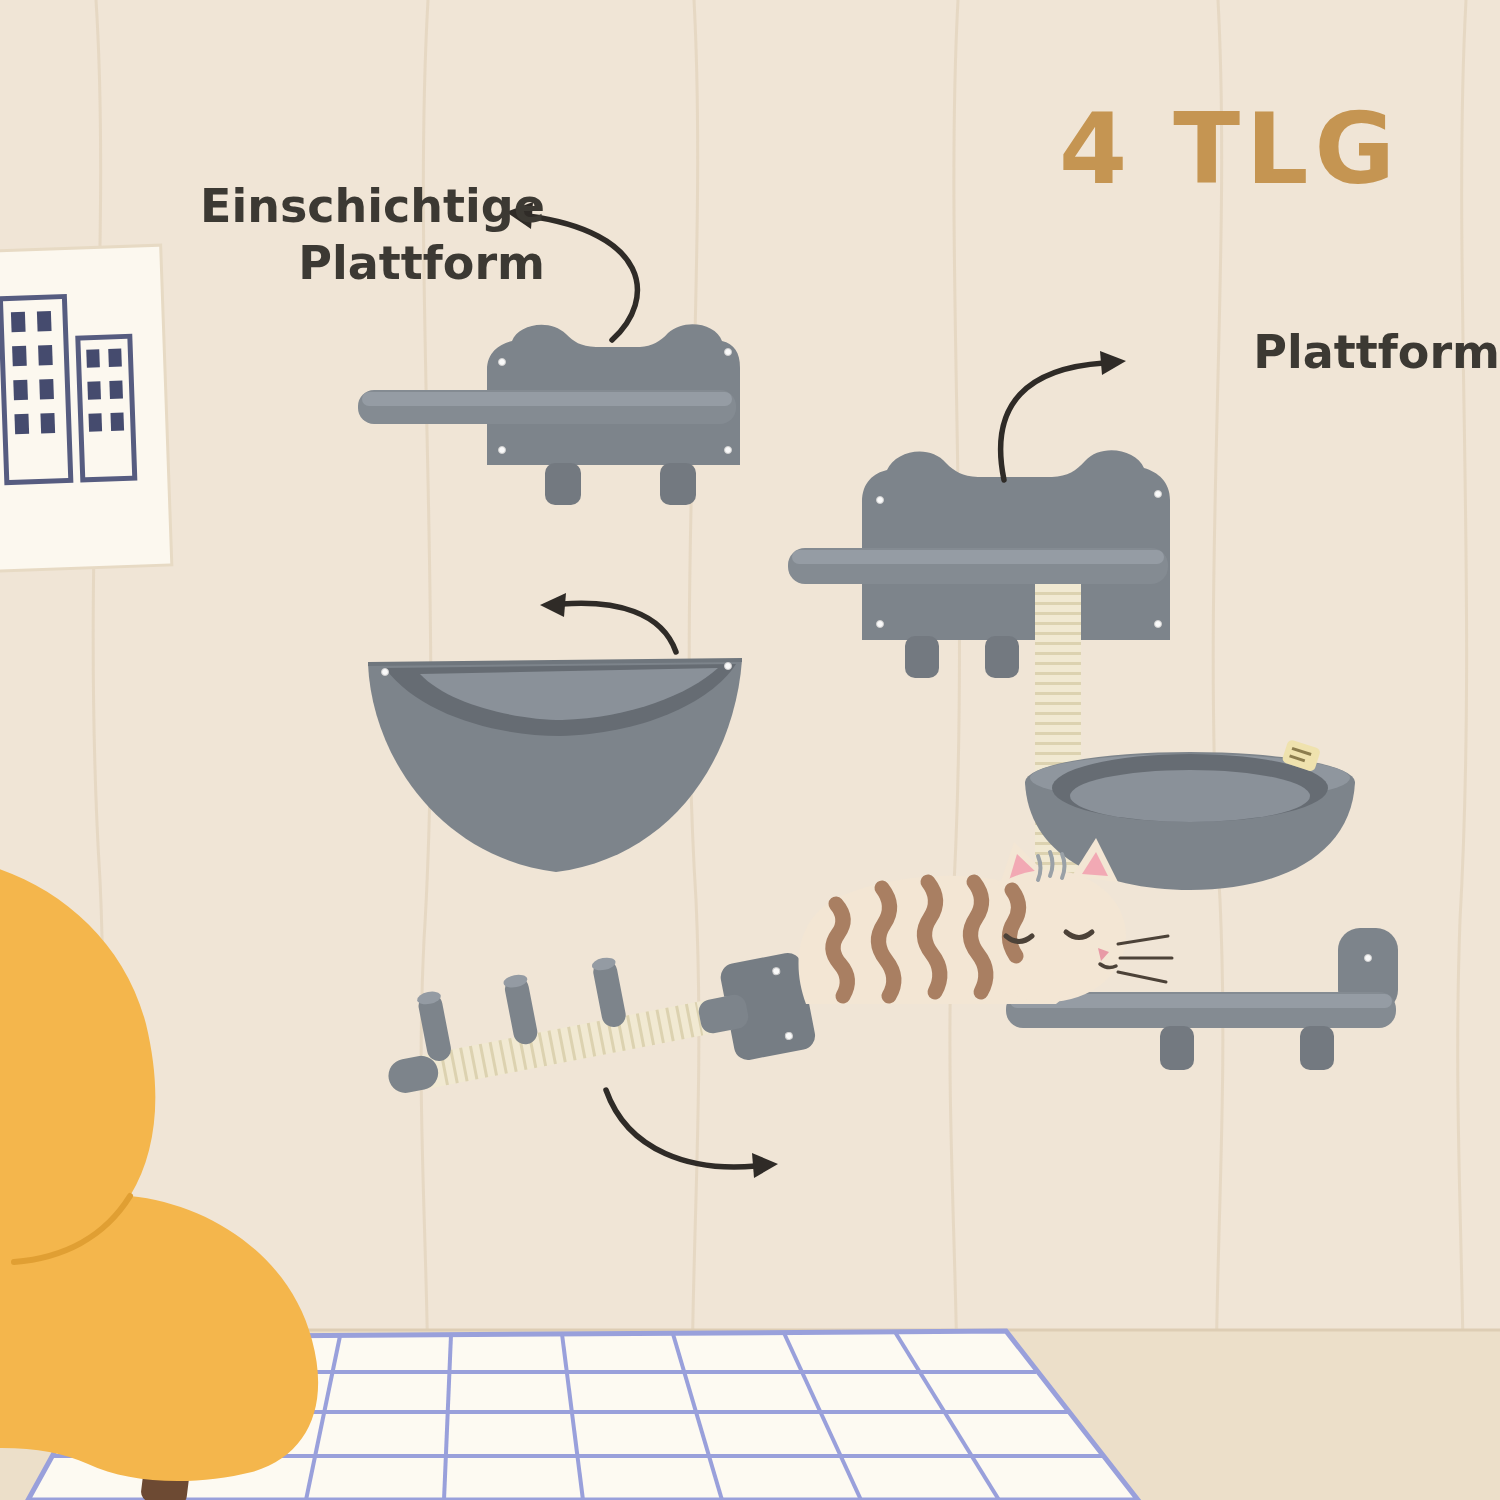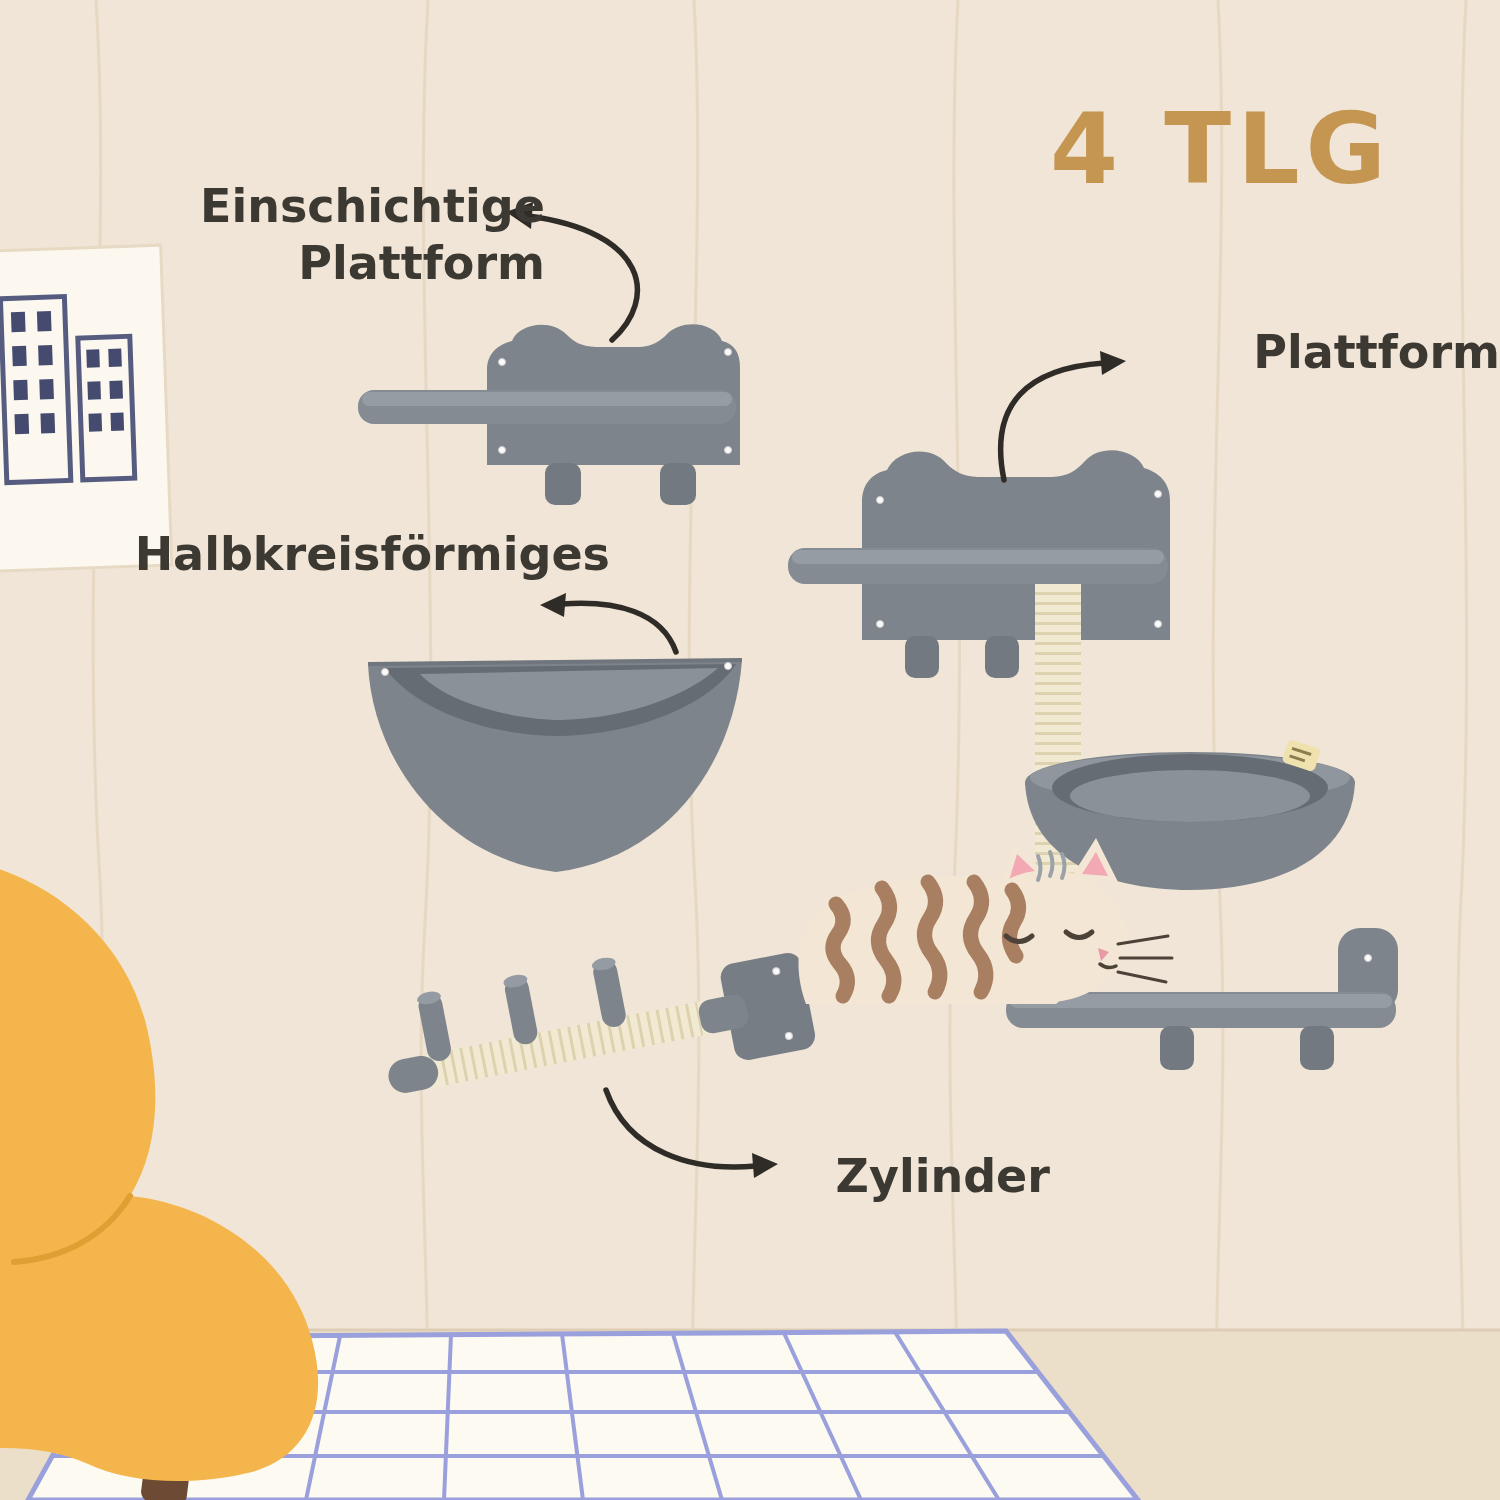--- a/index.html
+++ b/index.html
@@ -1,19 +1,19 @@
 <!DOCTYPE html>
 <html><head>
 <meta charset="utf-8">
 <style>
   html,body{margin:0;padding:0;background:#f0e5d6;}
   .stage{position:relative;width:1500px;height:1500px;overflow:hidden;
          font-family:"DejaVu Sans","Liberation Sans",sans-serif;}
   .stage svg{position:absolute;left:0;top:0;}
-  .heading{position:absolute;left:1050px;top:92px;width:360px;
+  .heading{position:absolute;left:1050px;top:92px;width:360px;text-align:center;
            font-size:98px;font-weight:700;letter-spacing:6px;color:#c59552;}
   .label{position:absolute;text-align:right;font-size:46px;font-weight:700;
          color:#3c3933;line-height:1.24;}
   .label div{white-space:nowrap;}
   .label-single{left:105px;top:178px;width:440px;}
   .label-three{left:1090px;top:324px;width:410px;}
   .label-nest{left:130px;top:526px;width:480px;}
   .label-ladder{left:740px;top:1148px;width:310px;}
 </style>
 </head>
@@ -220,20 +220,18 @@
 <div class="label label-single">
   <div>Einschichtige</div>
   <div>Plattform</div>
 </div>
 
 <div class="label label-three">
   <div>Plattform</div>
 </div>
 
 <div class="label label-nest">
-  <div>Halbkreisförmiges</div>
 </div>
 
 <div class="label label-ladder">
-  <div>Zylinder</div>
 </div>
 
 </div>
 
 </body></html>

